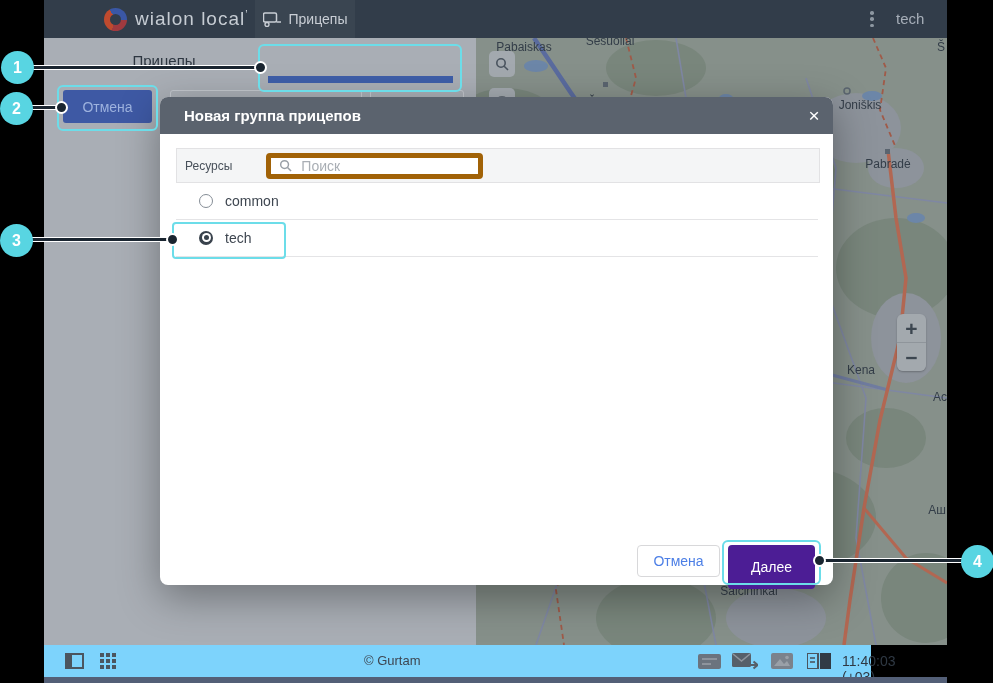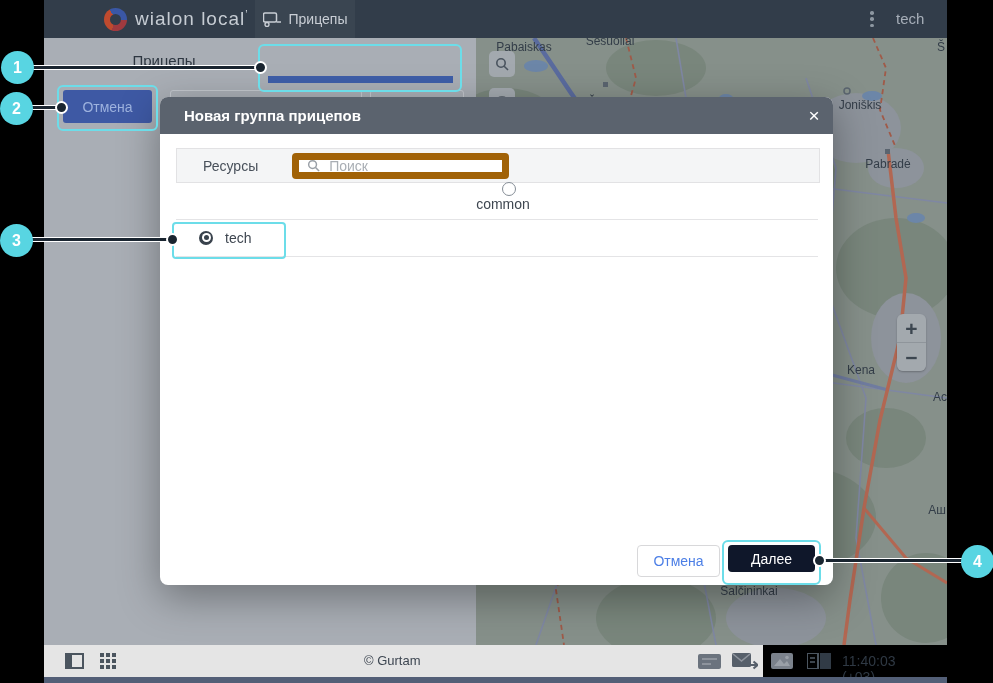--- a/index.html
+++ b/index.html
@@ -34,52 +34,52 @@
   
   .map{left:476px;top:38px;width:471px;height:607px;background:#86908a;overflow:hidden;}
   .map-label{position:absolute;transform:translate(-50%,-50%);color:#333d48;font-size:12px;white-space:nowrap;}
   .map-btn{width:26px;height:26px;background:#a3a9af;border-radius:5px;display:flex;align-items:center;justify-content:center;}
   .zoomctl{left:421px;top:276px;width:29px;border-radius:6px;overflow:hidden;box-shadow:0 1px 2px rgba(0,0,0,.25);}
   .zoom-btn{width:29px;height:28px;background:#a3a9ae;color:#3c4650;font-size:21px;font-weight:bold;
     display:flex;align-items:center;justify-content:center;line-height:1;}
   .zoom-btn.bottom{border-top:1px solid #8f959b;}
 
   
-  .bottombar{left:44px;top:645px;width:719px;height:32px;background:#e5e5e5;}
+  .bottombar{left:44px;top:645px;width:827px;height:32px;background:#7dd3fc;}
   .bstrip{left:44px;top:677px;width:903px;height:6px;background:#535f77;}
   .copyright{left:320px;top:8px;color:#3d4651;font-size:13px;}
   .time{left:798px;top:8px;color:#2f3944;font-size:14px;}
   .icon-btn{display:flex;align-items:center;justify-content:center;}
 
   
   .modal{left:160px;top:97px;width:673px;height:488px;background:#fff;border-radius:8px;
     box-shadow:0 12px 40px rgba(0,0,0,.35);}
   .modal-head{left:0;top:0;width:673px;height:37px;background:#5b636e;border-radius:8px 8px 0 0;}
   .modal-title{left:24px;top:0;line-height:37px;color:#fff;font-size:15px;font-weight:bold;}
   .modal-close{left:641px;top:6px;width:26px;height:26px;color:#fff;font-size:19px;
     display:flex;align-items:center;justify-content:center;cursor:pointer;}
   .res-bar{left:16px;top:51px;width:642px;height:33px;background:#f4f5f6;border:1px solid #e2e2e4;
     display:flex;align-items:center;}
-  .res-label{margin-left:26px;color:#48505a;font-size:14px;}
-  .search-box{margin-left:34px;width:217px;height:26px;background:#fff;border:7px solid #a16207;border-radius:4px;
+  .res-label{margin-left:8px;color:#48505a;font-size:12px;}
+  .search-box{margin-left:34px;width:217px;height:26px;background:#fff;border:5px solid #a16207;border-radius:4px;
     display:flex;align-items:center;gap:7px;padding:0 8px;box-sizing:border-box;}
   .search-box input{border:none;outline:none;width:160px;font-size:14px;color:#3e4650;background:transparent;
     font-family:"Liberation Sans",sans-serif;}
   .search-box input::placeholder{color:#a9aeb4;}
   .opt-row{left:16px;width:642px;height:37px;border-bottom:1px solid #e4e4e6;display:flex;align-items:center;}
-  .row-common{top:85px;flex-direction:column;}
+  .row-common{top:85px;}
   .row-tech{top:122px;}
   .radio{margin-left:23px;width:14px;height:14px;border-radius:50%;border:1.5px solid #858d96;box-sizing:border-box;position:relative;background:#fff;}
   .radio.sel{border:none;background:#39424c;}
   .radio.sel:after{content:"";position:absolute;left:2.5px;top:2.5px;width:9px;height:9px;border-radius:50%;background:#fff;}
   .radio.sel:before{content:"";position:absolute;left:4.5px;top:4.5px;width:5px;height:5px;border-radius:50%;background:#39424c;z-index:1;}
   .opt-label{margin-left:12px;color:#3e4650;font-size:14px;}
   .btn-cancel{left:477px;top:448px;width:81px;height:30px;background:#fff;border:1px solid #d8d8da;border-radius:4px;
     color:#4c7fe6;font-size:14px;display:flex;align-items:center;justify-content:center;cursor:pointer;}
-  .btn-next{left:568px;top:448px;width:87px;height:27px;background:#0f172a;border-radius:4px;
+  .btn-next{left:568px;top:448px;width:87px;height:44px;background:#4c1d95;border-radius:4px;
     color:#fff;font-size:14px;display:flex;align-items:center;justify-content:center;cursor:pointer;}
 
   
   .hl{border:2.5px solid #6cdde9;border-radius:6px;background:transparent;pointer-events:none;}
   .hl-gruppy{left:258px;top:44px;width:200px;height:44px;}
   .hl-create{left:57px;top:85px;width:97px;height:42px;}
   .hl-tech{left:172px;top:222px;width:110px;height:33px;border-radius:4px;}
   .hl-next{left:722px;top:540px;width:95px;height:41px;}
   .step{width:33px;height:33px;border-radius:50%;background:#58d5e2;color:#fff;font-size:16px;font-weight:bold;
     display:flex;align-items:center;justify-content:center;}

